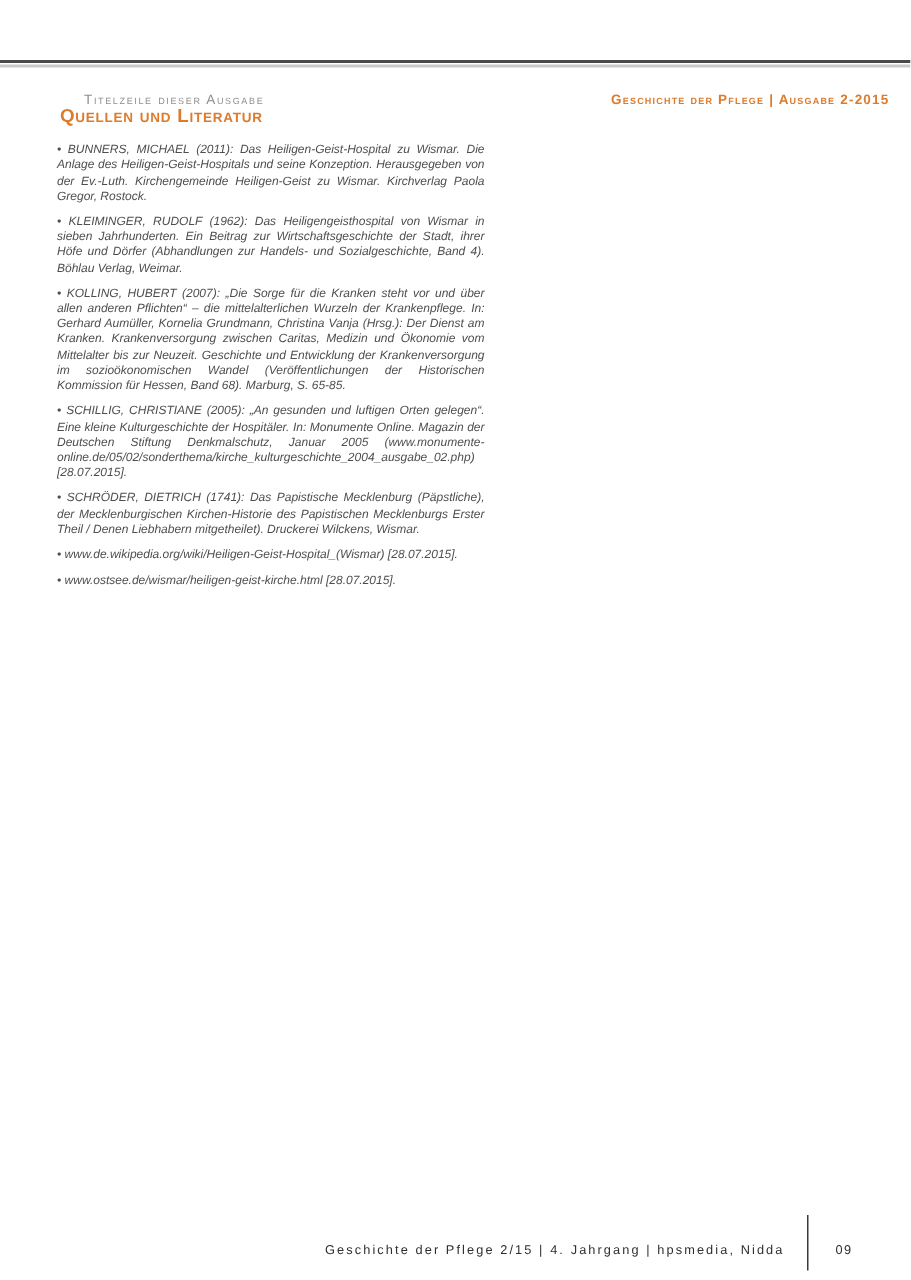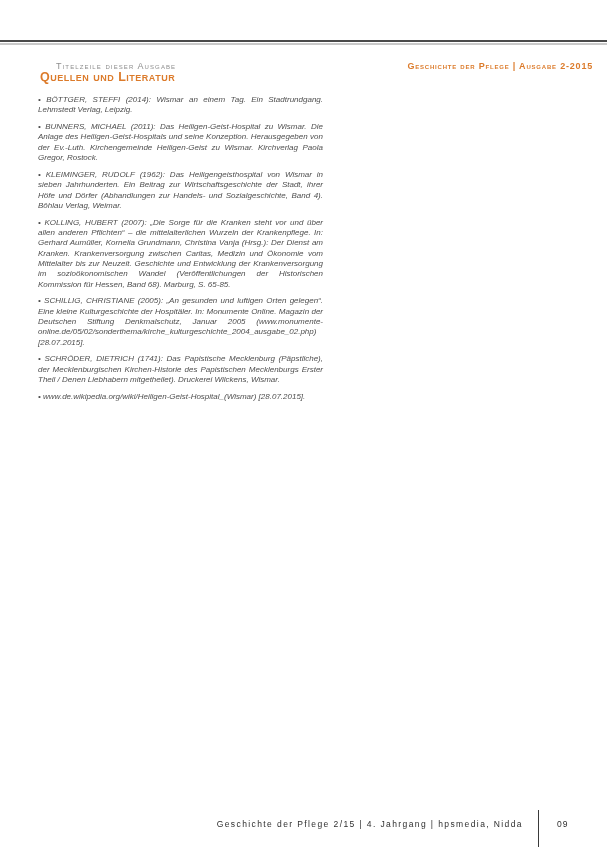--- a/index.html
+++ b/index.html
@@ -44,21 +44,21 @@
   }
   .ref .u{}
   .author-note{
     margin-top:17px;
     font-size:8px;font-style:italic;
     color:#e6953c;
   }
   
   .footer{
     position:absolute;bottom:6px;right:0;
-    display:flex;align-items:flex-start;margin-left:12px;
+    display:flex;align-items:center;margin-left:12px;
   }
   .footer-line{
     font-size:8.5px;letter-spacing:1.4px;color:#2e2e2e;
     padding-top:9px;margin-right:15px;white-space:nowrap;
   }
   .footer-divider{
     width:1px;height:37px;background:#3a3a3a;
   }
   .page-number{
     width:50px;padding-left:18px;padding-top:9px;
@@ -70,37 +70,37 @@
 
 <div class="header">
   <span class="header-left">Titelzeile dieser Ausgabe</span>
   <span class="header-right">Geschichte der Pflege | Ausgabe 2-2015</span>
 </div>
 <div class="header-rule"></div>
 
 <div class="content">
   <h1 class="section-title">Quellen und Literatur</h1>
 
-  <p class="ref"><span>• </span><span>BÖTTGER, STEFFI (2014): Wismar an einem Tag. Ein Stadtrundgang. Lehmstedt Verlag, Leipzig.</span><span class="u"></span><span></span></p>
 
   <p class="ref"><span>• </span><span>BUNNERS, MICHAEL (2011): Das Heiligen-Geist-Hospital zu Wismar. Die Anlage des Heiligen-Geist-Hospitals und seine Konzeption. Herausgegeben von der Ev.-Luth. Kirchengemeinde Heiligen-Geist zu Wismar. Kirchverlag Paola Gregor, Rostock.</span><span class="u"></span><span></span></p>
 
   <p class="ref"><span>• </span><span>KLEIMINGER, RUDOLF (1962): Das Heiligengeisthospital von Wismar in sieben Jahrhunderten. Ein Beitrag zur Wirtschaftsgeschichte der Stadt, ihrer Höfe und Dörfer (Abhandlungen zur Handels- und Sozialgeschichte, Band 4). Böhlau Verlag, Weimar.</span><span class="u"></span><span></span></p>
 
   <p class="ref"><span>• </span><span>KOLLING, HUBERT (2007): „Die Sorge für die Kranken steht vor und über allen anderen Pflichten“ – die mittelalterlichen Wurzeln der Krankenpflege. In: Gerhard Aumüller, Kornelia Grundmann, Christina Vanja (Hrsg.): Der Dienst am Kranken. Krankenversorgung zwischen Caritas, Medizin und Ökonomie vom Mittelalter bis zur Neuzeit. Geschichte und Entwicklung der Krankenversorgung im sozioökonomischen Wandel (Veröffentlichungen der Historischen Kommission für Hessen, Band 68). Marburg, S. 65-85.</span><span class="u"></span><span></span></p>
 
 
   <p class="ref"><span>• </span><span>SCHILLIG, CHRISTIANE (2005): „An gesunden und luftigen Orten gelegen“. Eine kleine Kulturgeschichte der Hospitäler. In: Monumente Online. Magazin der Deutschen Stiftung Denkmalschutz, Januar 2005 (</span><span class="u">www.monumente-online.de/05/02/sonderthema/kirche_kulturgeschichte_2004_ausgabe_02.php</span><span>) [28.07.2015].</span></p>
 
   <p class="ref"><span>• </span><span>SCHRÖDER, DIETRICH (1741): Das Papistische Mecklenburg (Päpstliche), der Mecklenburgischen Kirchen-Historie des Papistischen Mecklenburgs Erster Theil / Denen Liebhabern mitgetheilet). Druckerei Wilckens, Wismar.</span><span class="u"></span><span></span></p>
 
   <p class="ref"><span>• </span><span></span><span class="u">www.de.wikipedia.org/wiki/Heiligen-Geist-Hospital_(Wismar)</span><span> [28.07.2015].</span></p>
 
 
 
+  <p class="ref"><span>• </span><span></span><span class="u">www.ostsee.de/wismar/heiligen-geist-kirche.html</span><span> [28.07.2015].</span></p>
 
 </div>
 
 <div class="footer">
   <span class="footer-line">Geschichte der Pflege 2/15 | 4. Jahrgang | hpsmedia, Nidda</span>
   <span class="footer-divider"></span>
   <span class="page-number">09</span>
 </div>
 
 </body></html>

